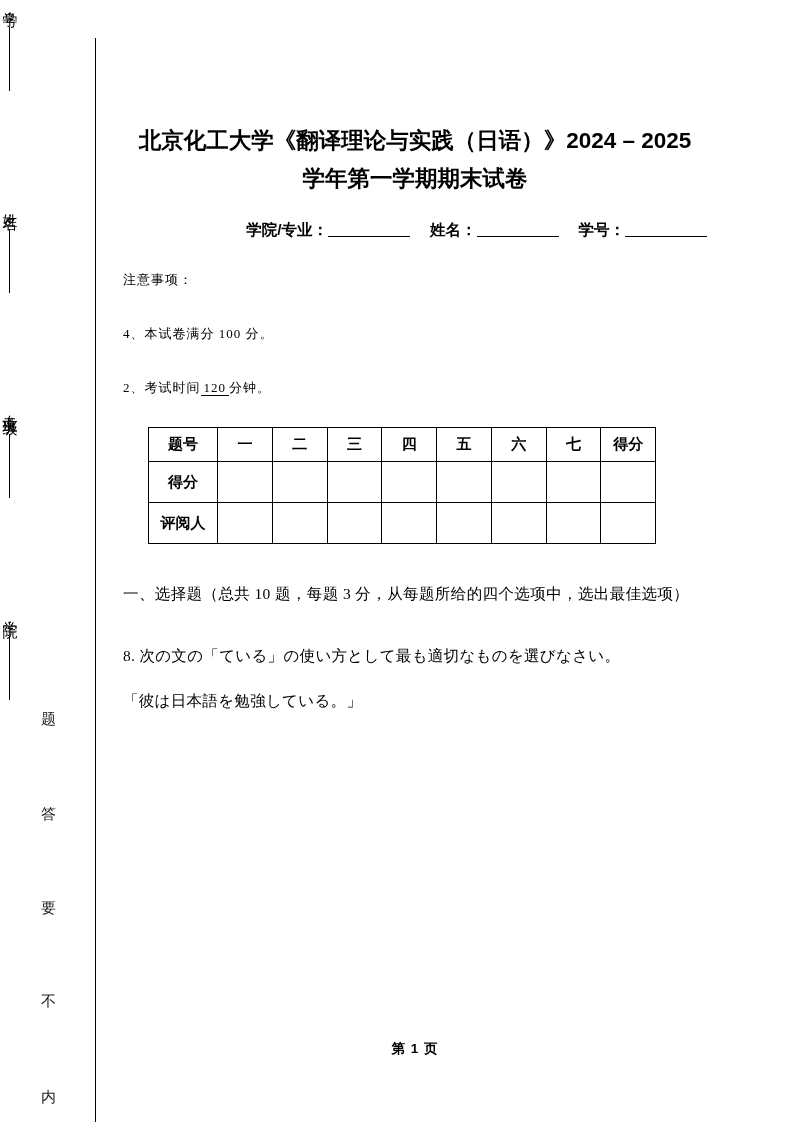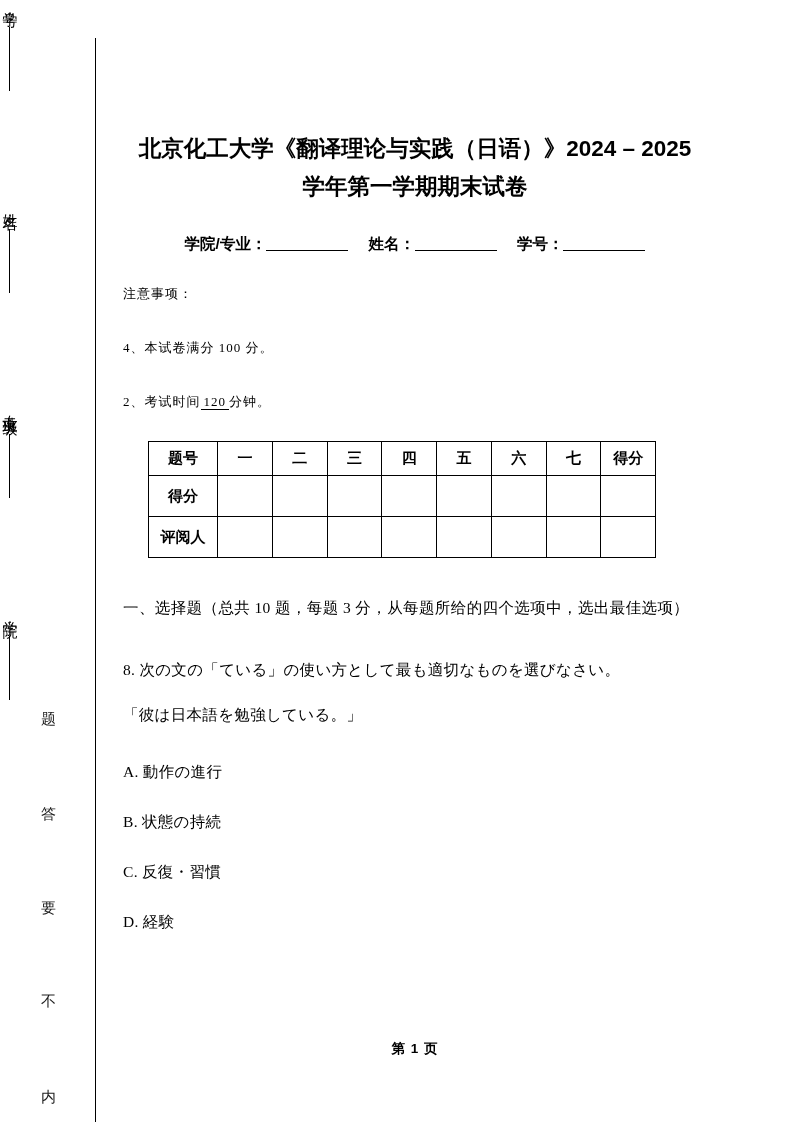--- a/index.html
+++ b/index.html
@@ -79,36 +79,36 @@
   
   #page-body {
     position: absolute;
     left: 123px;
     top: 0;
     width: 584px;
     height: 1122px;
   }
 
   #exam-title {
-    margin: 8px;
+    margin: 0;
     padding-top: 122px;
     font-family: "Liberation Sans", "DejaVu Sans", sans-serif;
     font-size: 22.5px;
     font-weight: bold;
     line-height: 38px;
     text-align: center;
     letter-spacing: 0px;
   }
 
   #identity-line {
-    margin-top: 28px;
+    margin-top: 22px;
     font-family: "Liberation Sans", "DejaVu Sans", sans-serif;
     font-size: 15.5px;
     font-weight: bold;
-    text-align: center;
+    text-align: right;
     white-space: nowrap;
   }
   #identity-line .blank {
     display: inline-block;
     border-bottom: 1.5px solid #000;
     width: 82px;
     vertical-align: -2px;
   }
   #identity-line .gap { display: inline-block; width: 20px; }
 
@@ -286,22 +286,16 @@
         </tr>
       </tbody>
     </table>
   </div>
 
   <div id="section-heading">一、选择题（总共 10 题，每题 3 分，从每题所给的四个选项中，选出最佳选项）</div>
 
   <div class="question">
     <div class="q-line">8. 次の文の「ている」の使い方として最も適切なものを選びなさい。</div>
     <div class="q-line">「彼は日本語を勉強している。」</div>
-    <div class="options">
-      <div class="option">A. 動作の進行</div>
-      <div class="option">B. 状態の持続</div>
-      <div class="option">C. 反復・習慣</div>
-      <div class="option">D. 経験</div>
-    </div>
   </div>
 
   <div id="page-footer">第 1 页</div>
 </div>
 
 </body></html>

